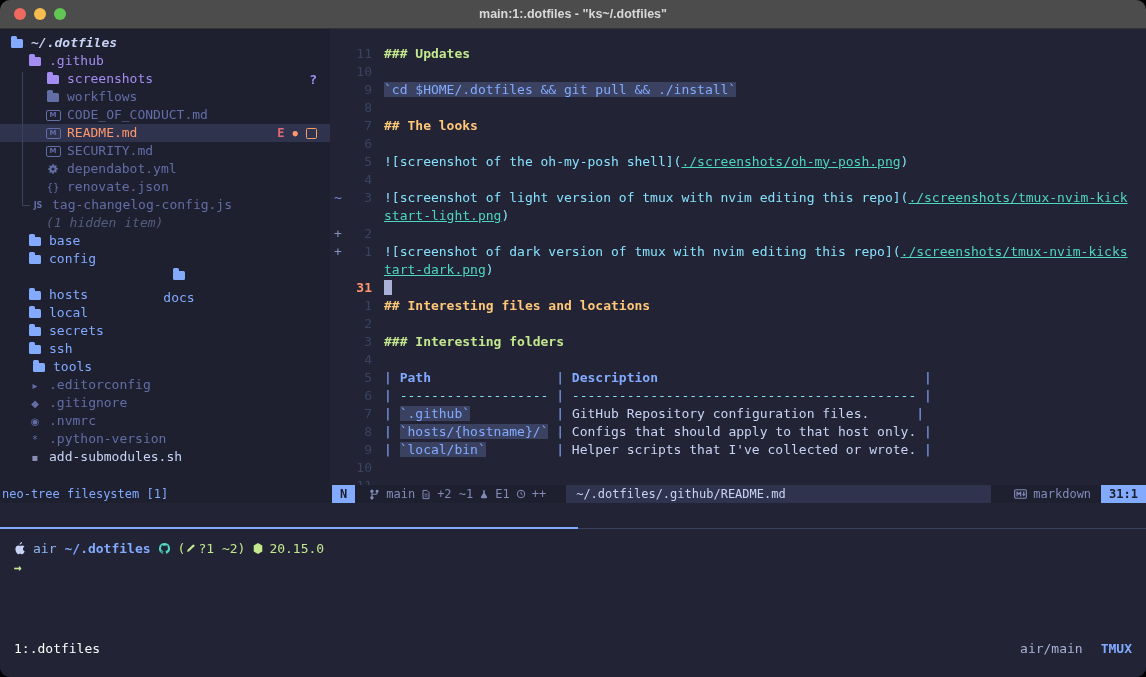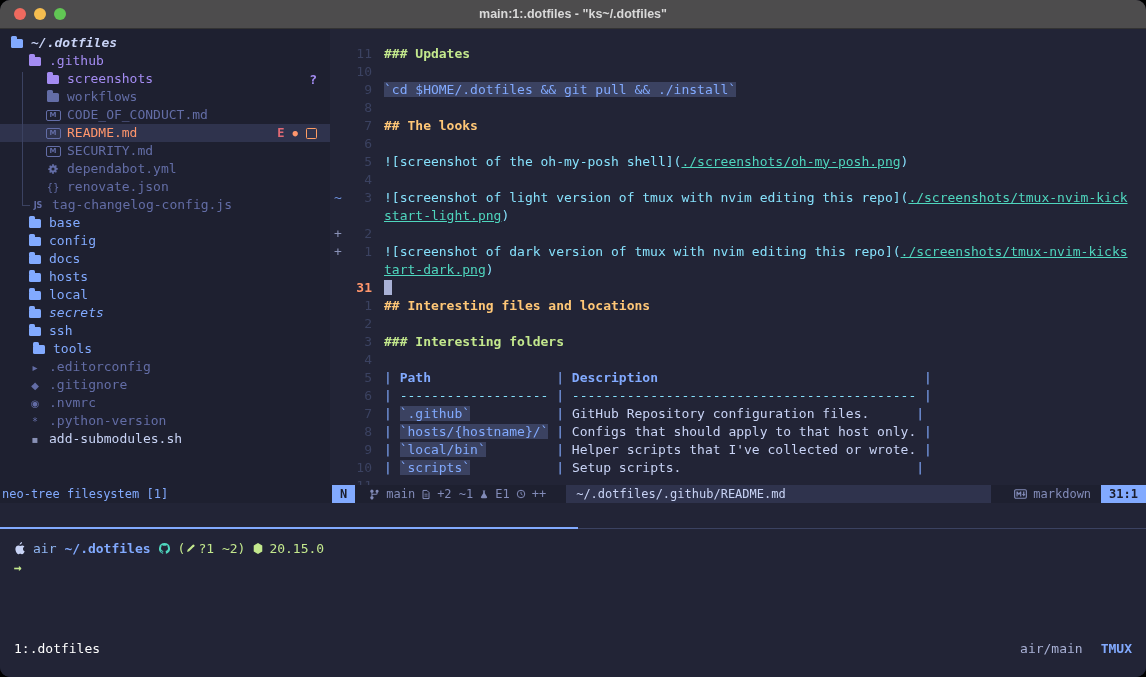--- a/index.html
+++ b/index.html
@@ -185,51 +185,54 @@
               <span class="sh-txt">{}</span>
             </span>
             <span class="tlabel st-dim">renovate.json</span>
           </div>
           <div class="trow" style="padding-left: 31px;">
             <span class="ticon ic-dim">
               <span class="sh-txt small">JS</span>
             </span>
             <span class="tlabel st-dim">tag-changelog-config.js</span>
           </div>
+          <div class="trow" style="padding-left: 46px;">
+            <span class="tlabel st-hidden">(1 hidden item)</span>
+          </div>
           <div class="trow" style="padding-left: 28px;">
             <span class="ticon ic-blue">
               <span class="sh-folder"></span>
             </span>
             <span class="tlabel st-blue">base</span>
           </div>
           <div class="trow" style="padding-left: 28px;">
             <span class="ticon ic-blue">
               <span class="sh-folder"></span>
             </span>
             <span class="tlabel st-blue">config</span>
           </div>
-          <div class="trow" style="padding-left: 28px;">
+          <div class="trow" style="padding-left: 28px; flex-direction: column;">
             <span class="ticon ic-blue">
               <span class="sh-folder"></span>
             </span>
             <span class="tlabel st-blue">docs</span>
           </div>
           <div class="trow" style="padding-left: 28px;">
             <span class="ticon ic-blue">
               <span class="sh-folder"></span>
             </span>
             <span class="tlabel st-blue">hosts</span>
           </div>
           <div class="trow" style="padding-left: 28px;">
             <span class="ticon ic-blue">
               <span class="sh-folder"></span>
             </span>
             <span class="tlabel st-blue">local</span>
           </div>
-          <div class="trow" style="padding-left: 28px; font-style: italic;">
+          <div class="trow" style="padding-left: 28px;">
             <span class="ticon ic-blue">
               <span class="sh-folder"></span>
             </span>
             <span class="tlabel st-blue">secrets</span>
           </div>
           <div class="trow" style="padding-left: 28px;">
             <span class="ticon ic-blue">
               <span class="sh-folder"></span>
             </span>
             <span class="tlabel st-blue">ssh</span>
@@ -290,21 +293,21 @@
           <div class="eline"><span class="esign"></span><span class="enum cur">31</span><span class="etext"><span class="s-cursor"> </span></span></div>
           <div class="eline"><span class="esign"></span><span class="enum">1</span><span class="etext"><span class="s-h2">## Interesting files and locations</span></span></div>
           <div class="eline"><span class="esign"></span><span class="enum">2</span><span class="etext"></span></div>
           <div class="eline"><span class="esign"></span><span class="enum">3</span><span class="etext"><span class="s-h3">### Interesting folders</span></span></div>
           <div class="eline"><span class="esign"></span><span class="enum">4</span><span class="etext"></span></div>
           <div class="eline"><span class="esign"></span><span class="enum">5</span><span class="etext"><span class="s-tpipe">| </span><span class="s-th">Path</span><span class="s-plain">               </span><span class="s-tpipe"> | </span><span class="s-th">Description</span><span class="s-plain">                                 </span><span class="s-tpipe"> |</span></span></div>
           <div class="eline"><span class="esign"></span><span class="enum">6</span><span class="etext"><span class="s-tpipe">| </span><span class="s-tdash">-------------------</span><span class="s-tpipe"> | </span><span class="s-tdash">--------------------------------------------</span><span class="s-tpipe"> |</span></span></div>
           <div class="eline"><span class="esign"></span><span class="enum">7</span><span class="etext"><span class="s-tpipe">| </span><span class="s-code">`.github`</span><span class="s-plain">          </span><span class="s-tpipe"> | </span><span class="s-plain">GitHub Repository configuration files.      </span><span class="s-tpipe">|</span></span></div>
           <div class="eline"><span class="esign"></span><span class="enum">8</span><span class="etext"><span class="s-tpipe">| </span><span class="s-code">`hosts/{hostname}/`</span><span class="s-tpipe"> | </span><span class="s-plain">Configs that should apply to that host only. </span><span class="s-tpipe">|</span></span></div>
           <div class="eline"><span class="esign"></span><span class="enum">9</span><span class="etext"><span class="s-tpipe">| </span><span class="s-code">`local/bin`</span><span class="s-plain">        </span><span class="s-tpipe"> | </span><span class="s-plain">Helper scripts that I've collected or wrote. </span><span class="s-tpipe">|</span></span></div>
-          <div class="eline"><span class="esign"></span><span class="enum">10</span><span class="etext"><span class="s-tpipe">| </span><span class="s-code">`scripts`</span><span class="s-plain">          </span><span class="s-tpipe"> | </span><span class="s-plain">Setup scripts.                              </span><span class="s-tpipe">|</span></span></div>
+          <div class="eline"><span class="esign"></span><span class="enum">10</span></div>
           <div class="eline"><span class="esign"></span><span class="enum">11</span><span class="etext"></span></div>
         </div>
     </div>
   </div>
 
   <div class="statusbar">
     <div class="neotree-status">neo-tree filesystem [1]</div>
     <div class="lualine">
       <span class="seg mode">N</span>
       <span class="seg git">

